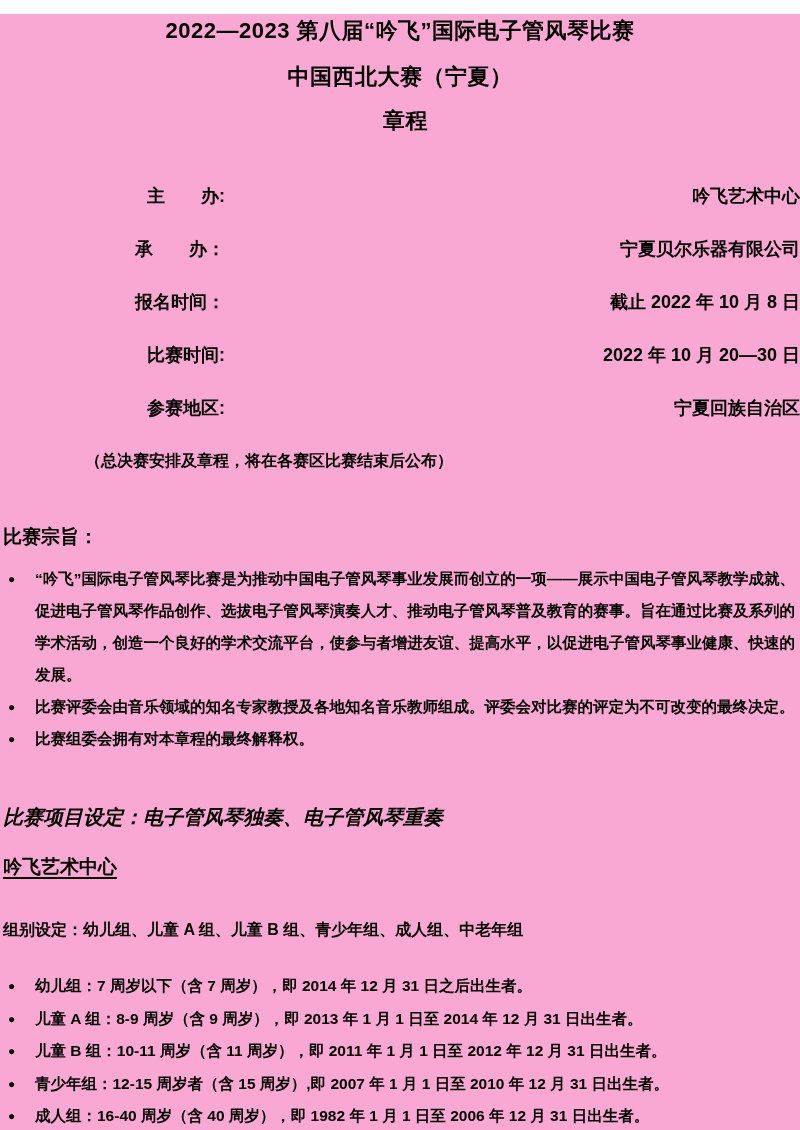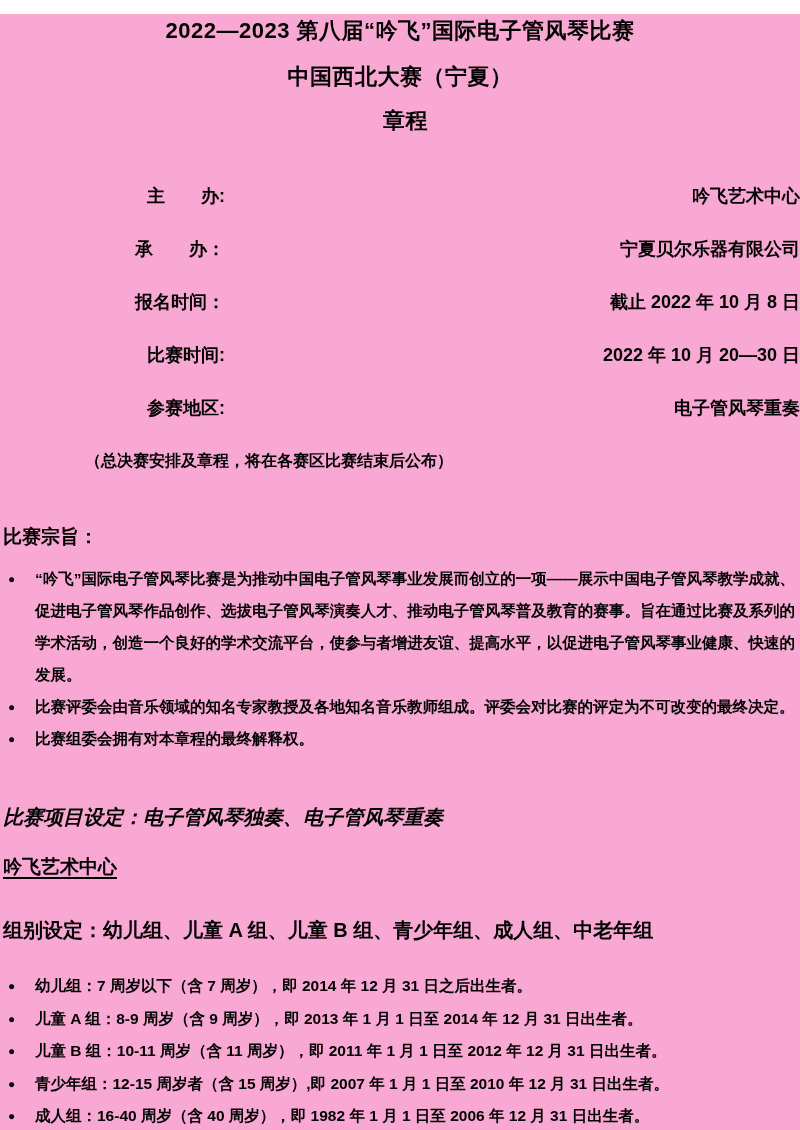--- a/index.html
+++ b/index.html
@@ -44,21 +44,21 @@
   
   .events-heading { margin-top:50px; padding-left:3px; font-size:20px; line-height:24px;font-style:italic; }
   .events-sub {
     margin-top:26px; margin-left:3px;
     display:inline-block;
     font-size:19px; line-height:24px;
     text-decoration:underline;
     text-underline-offset:4px;
     text-decoration-thickness:2px;
   }
-  .groups-heading { margin-top:38px; padding-left:3px; font-size:20px; line-height:26px; }
+  .groups-heading { margin-top:38px; padding-left:3px; font-size:16px; line-height:26px; }
   .glist { list-style:none; margin:27px 0 0 0; padding:0; }
   .glist li {
     position:relative;
     padding-left:35px;
     font-size:15.5px; line-height:32.5px;
     white-space:nowrap;
     overflow:hidden;
   }
   .glist .bullet { line-height:32.5px; }
 </style>
@@ -83,21 +83,21 @@
     <div class="info-row">
       <span class="info-label">报名时间：</span>
       <span class="info-value">截止 2022 年 10 月 8 日</span>
     </div>
     <div class="info-row">
       <span class="info-label">比赛时间:</span>
       <span class="info-value">2022 年 10 月 20—30 日</span>
     </div>
     <div class="info-row">
       <span class="info-label">参赛地区:</span>
-      <span class="info-value">电子管风琴重奏</span>
+      <span class="info-value">宁夏回族自治区</span>
     </div>
     <div class="note-line">（总决赛安排及章程，将在各赛区比赛结束后公布）</div>
   </div>
 
   <div class="section-heading">比赛宗旨：</div>
   <ul class="blist">
     <li class="h4">
       <span class="bullet">●</span>
       <span>“吟飞”国际电子管风琴比赛是为推动中国电子管风琴事业发展而创立的一项——展示中国电子管风琴教学成就、促进电子管风琴作品创作、选拔电子管风琴演奏人才、推动电子管风琴普及教育的赛事。旨在通过比赛及系列的学术活动，创造一个良好的学术交流平台，使参与者增进友谊、提高水平，以促进电子管风琴事业健康、快速的发展。</span>
     </li>

